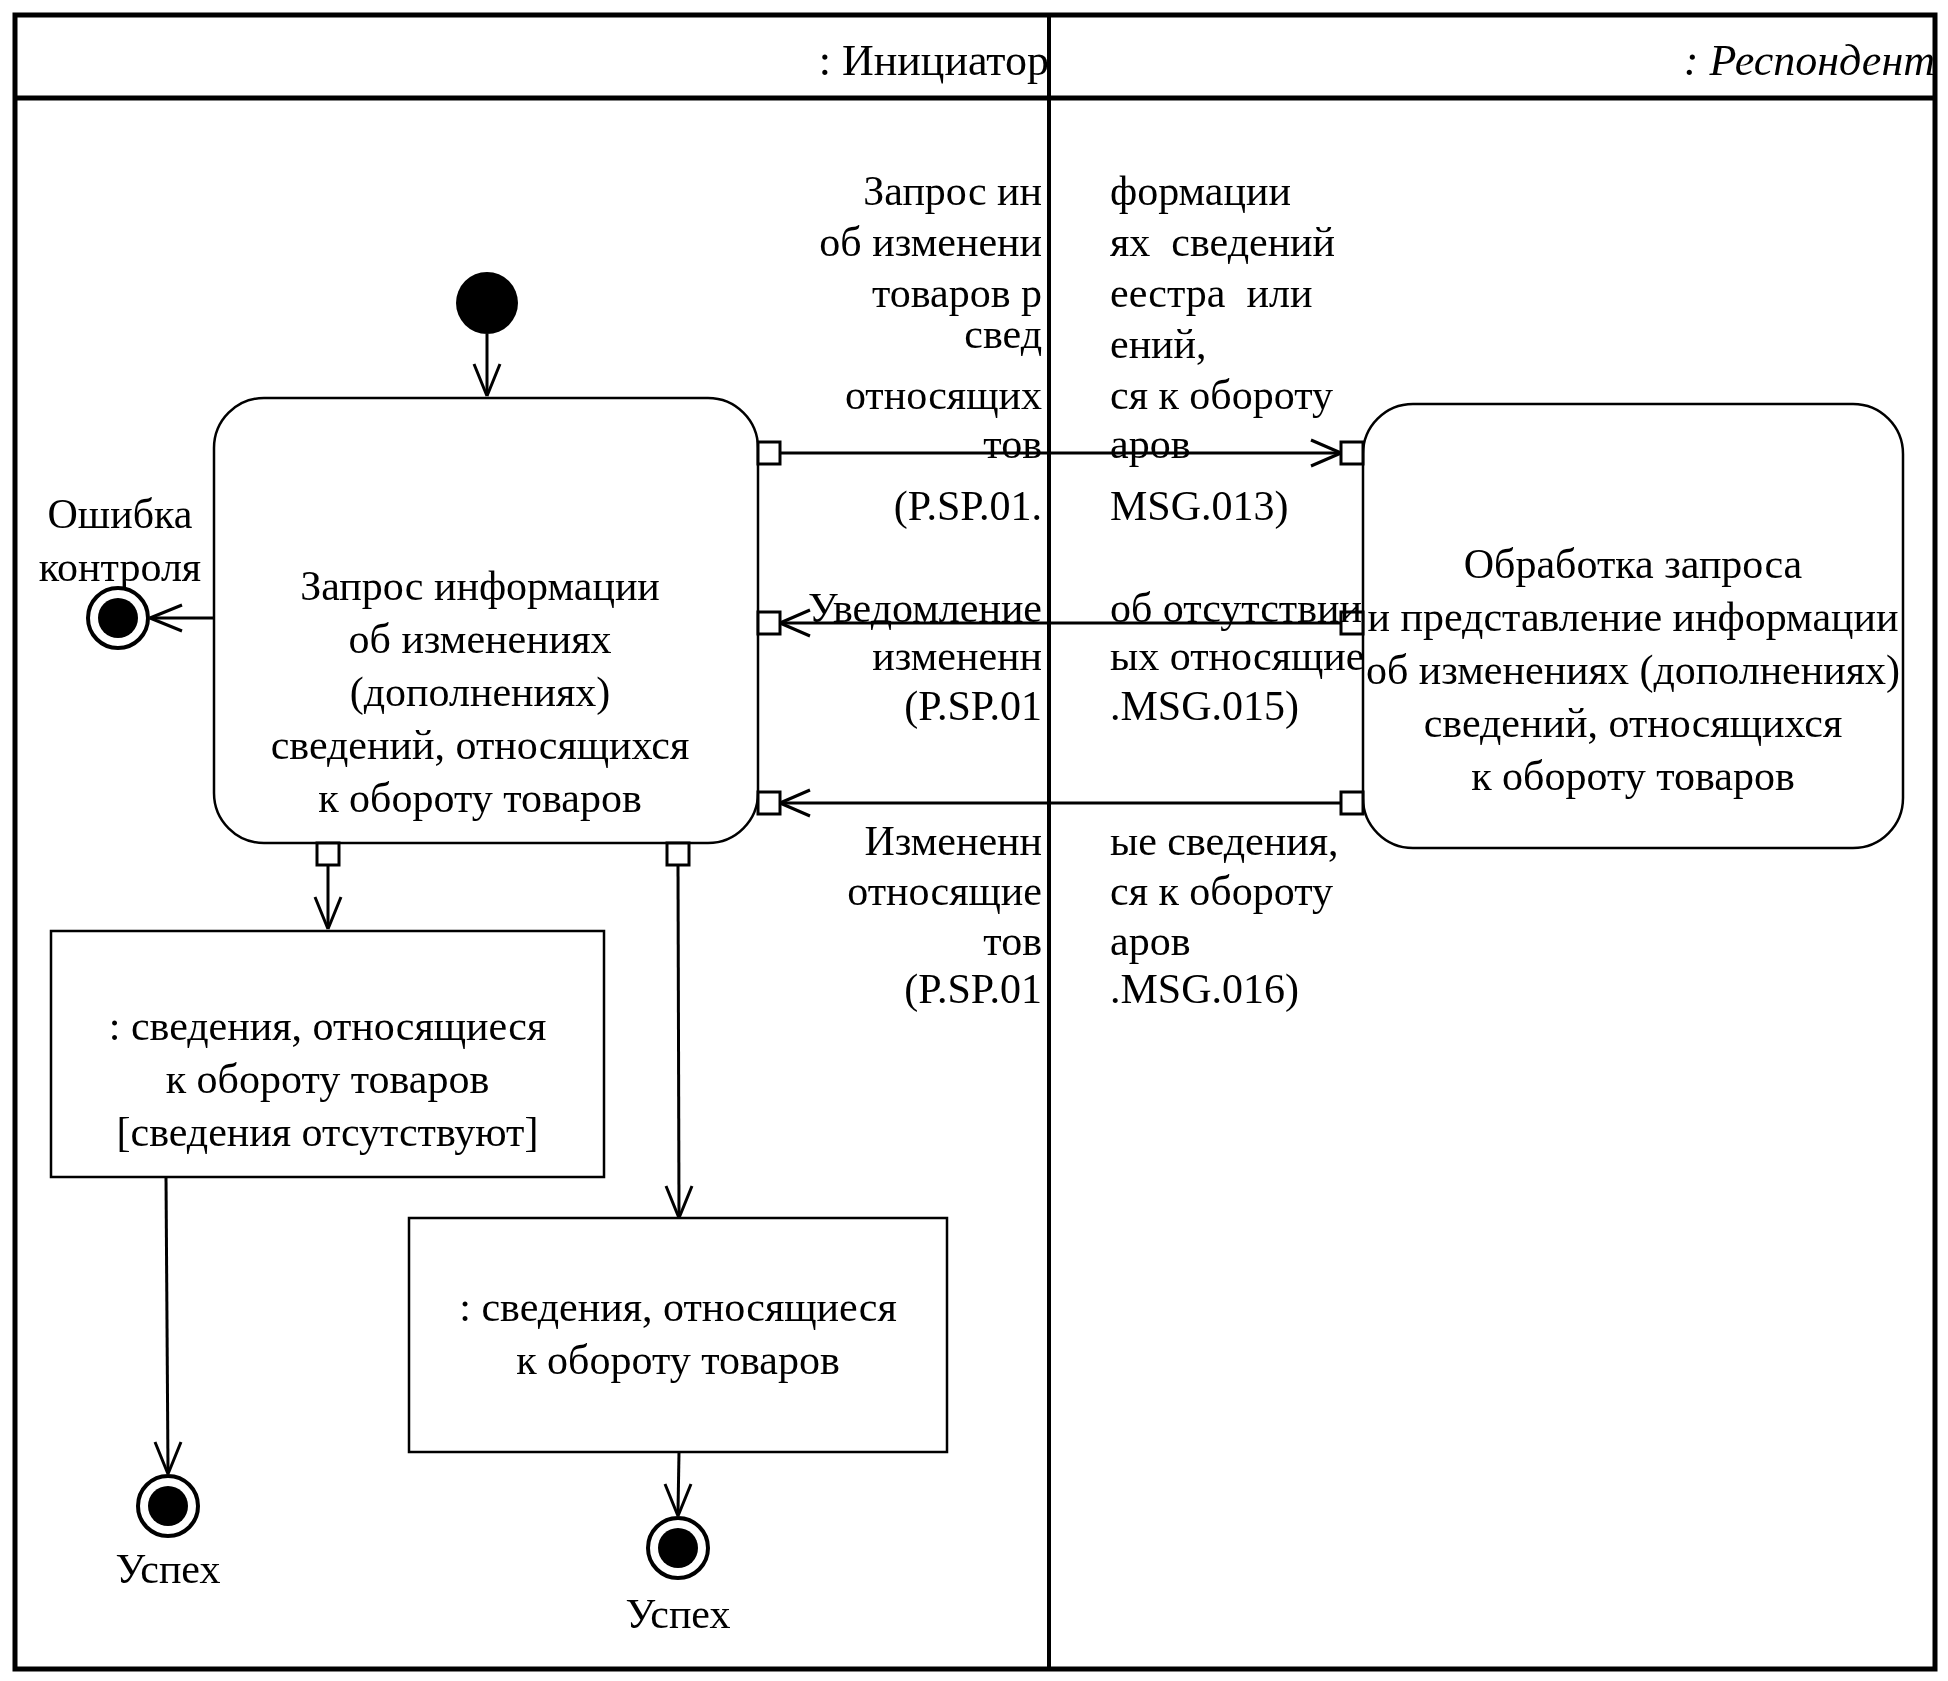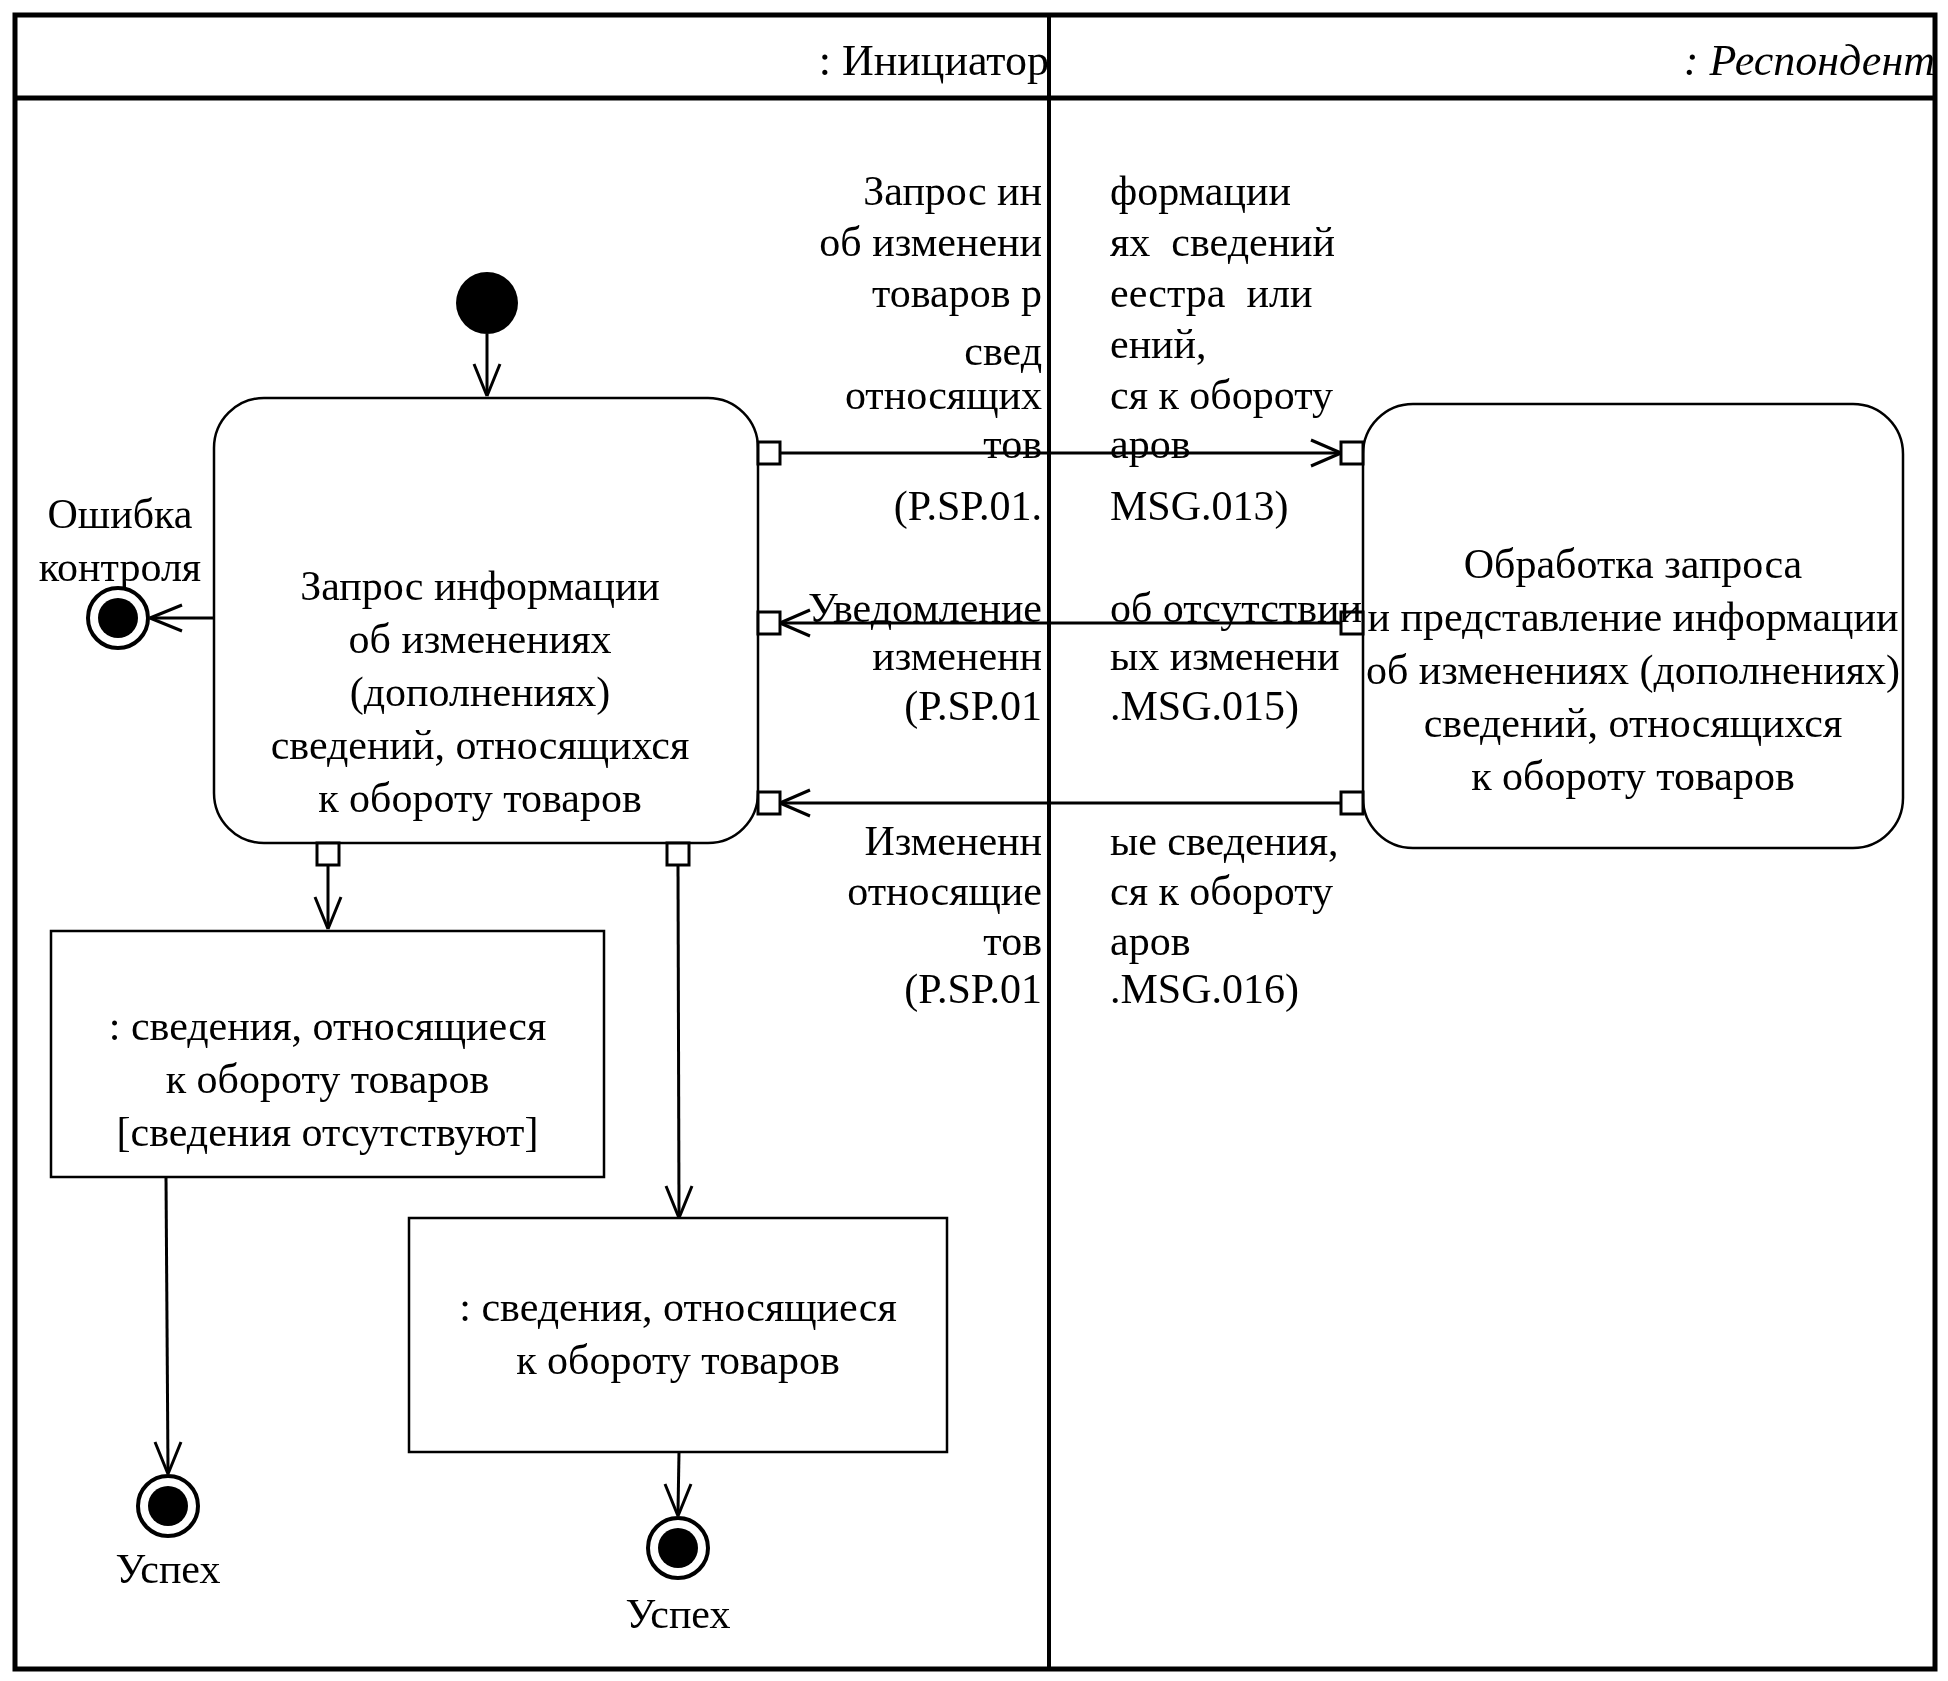--- a/index.html
+++ b/index.html
@@ -110,33 +110,33 @@
   </div>
   <div class="freelabel" style="left:68px;top:1543px;width:200px;">Успех</div>
   <div class="freelabel" style="left:578px;top:1588px;width:200px;">Успех</div>
 
   <span class="msg ml-l" style="top:168px">Запрос ин</span>
   <span class="msg ml-r" style="top:168px">формации</span>
   <span class="msg ml-l" style="top:219px">об изменени</span>
   <span class="msg ml-r" style="top:219px">ях  сведений</span>
   <span class="msg ml-l" style="top:270px">товаров р</span>
   <span class="msg ml-r" style="top:270px">еестра  или</span>
-  <span class="msg ml-l" style="top:328px">свед</span>
+  <span class="msg ml-l" style="top:311px">свед</span>
   <span class="msg ml-r" style="top:321px">ений,</span>
   <span class="msg ml-l" style="top:372px">относящих</span>
   <span class="msg ml-r" style="top:372px">ся к обороту</span>
   <span class="msg ml-l" style="top:421px">тов</span>
   <span class="msg ml-r" style="top:421px">аров</span>
   <span class="msg ml-l" style="top:483px">(P.SP.01.</span>
   <span class="msg ml-r" style="top:483px">MSG.013)</span>
 
   <span class="msg ml-l" style="top:585px">Уведомление</span>
   <span class="msg ml-r" style="top:585px">об отсутствии</span>
   <span class="msg ml-l" style="top:633px">измененн</span>
-  <span class="msg ml-r" style="top:633px">ых изменени</span>
+  <span class="msg ml-r" style="top:633px">ых относящие</span>
   <span class="msg ml-l" style="top:683px">(P.SP.01</span>
   <span class="msg ml-r" style="top:683px">.MSG.015)</span>
 
   <span class="msg ml-l" style="top:818px">Измененн</span>
   <span class="msg ml-r" style="top:818px">ые сведения,</span>
   <span class="msg ml-l" style="top:868px">относящие</span>
   <span class="msg ml-r" style="top:868px">ся к обороту</span>
   <span class="msg ml-l" style="top:918px">тов</span>
   <span class="msg ml-r" style="top:918px">аров</span>
   <span class="msg ml-l" style="top:966px">(P.SP.01</span>

